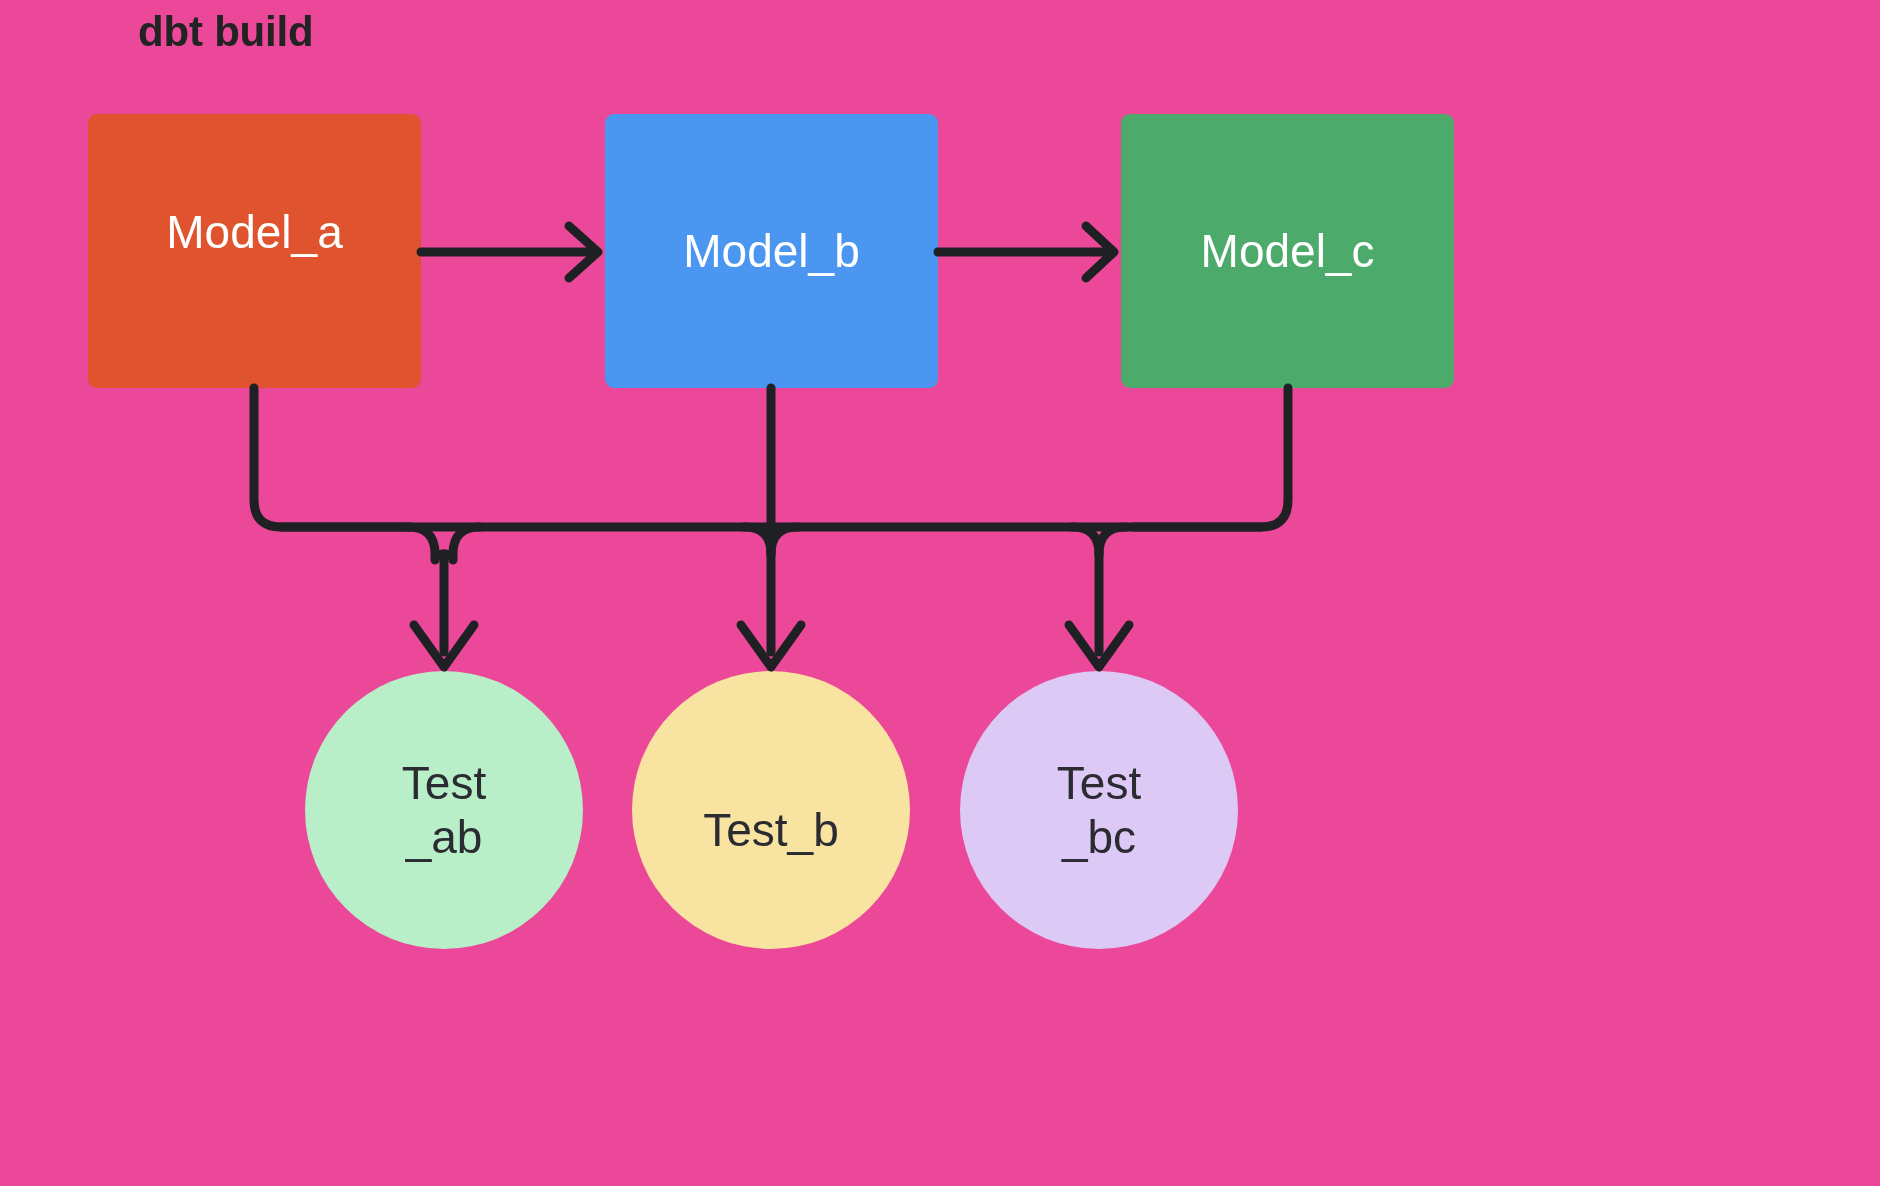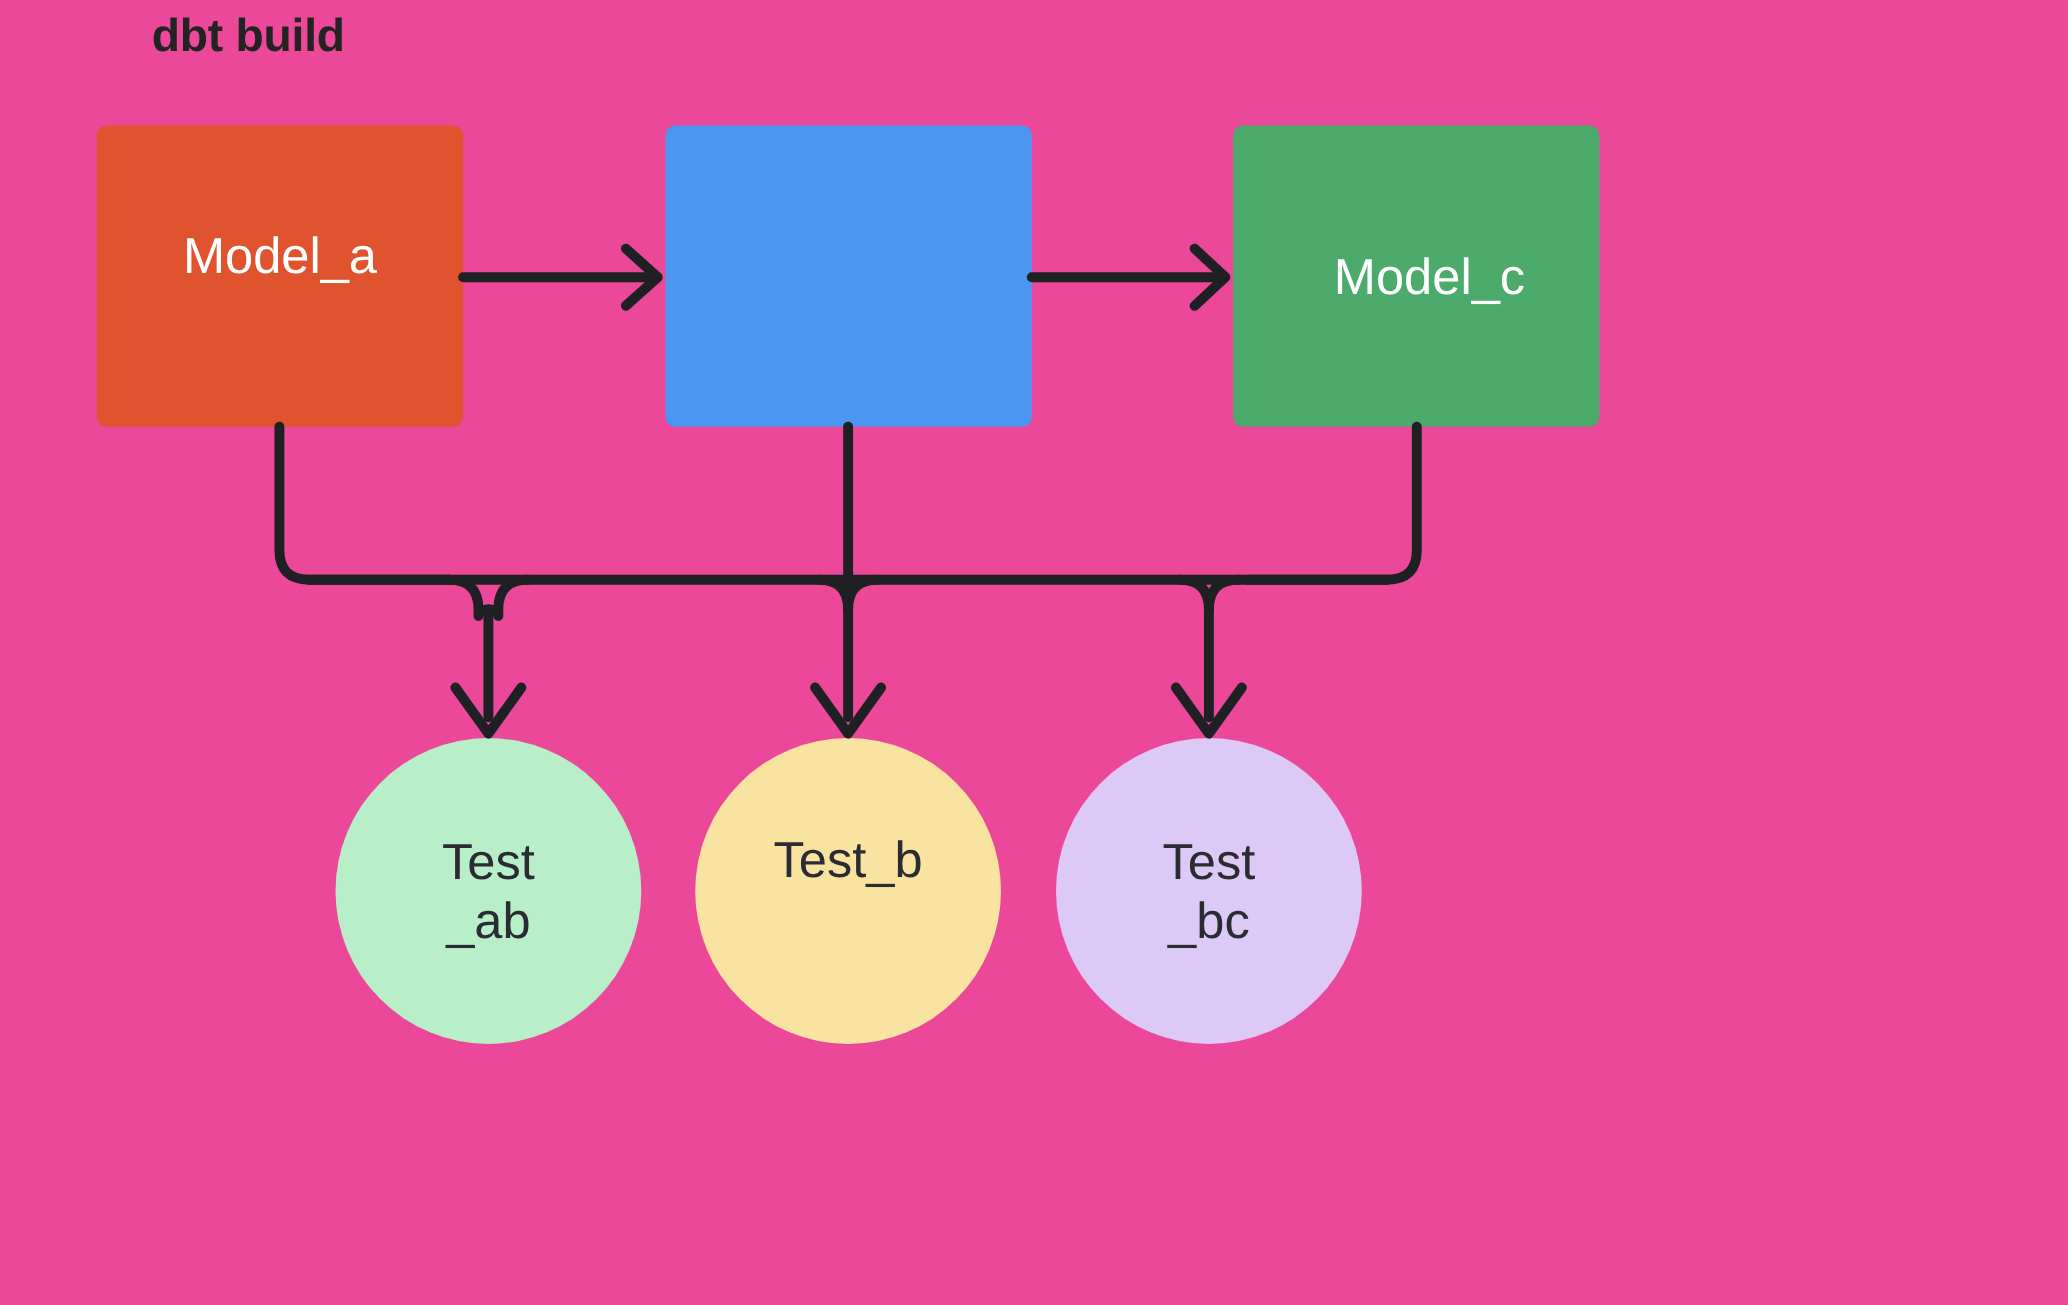--- a/index.html
+++ b/index.html
@@ -109,24 +109,25 @@
         <path d="M 1126 527 Q 1099 527 1099 554"></path>
         <path d="M 1099 554 L 1099 652"></path>
         <path d="M 1069 625 L 1099 667 L 1129 625"></path>
       </g>
 
     </g>
   </svg>
 
   <div class="node-label model-label" style="left:88px; top:114px; width:333px; height:204px;margin-top:16px;">Model_a</div>
 
+  <div class="node-label model-label" style="left:605px; top:114px; width:333px; height:274px;">Model_b</div>
 
-  <div class="node-label model-label" style="left:1121px; top:114px; width:333px; height:274px;padding-left:12px;">Model_c</div>
+  <div class="node-label model-label" style="left:1121px; top:114px; width:333px; height:274px;">Model_c</div>
 
   <div class="node-label test-label" style="left:305px; top:671px; width:278px; height:278px;">Test
 _ab</div>
 
-  <div class="node-label test-label" style="left:632px; top:642px; width:278px; height:278px;">Test_b</div>
+  <div class="node-label test-label" style="left:632px; top:691px; width:278px; height:278px;">Test_b</div>
 
   <div class="node-label test-label" style="left:960px; top:671px; width:278px; height:278px;">Test
 _bc</div>
 
 </div>
 
 </body></html>

